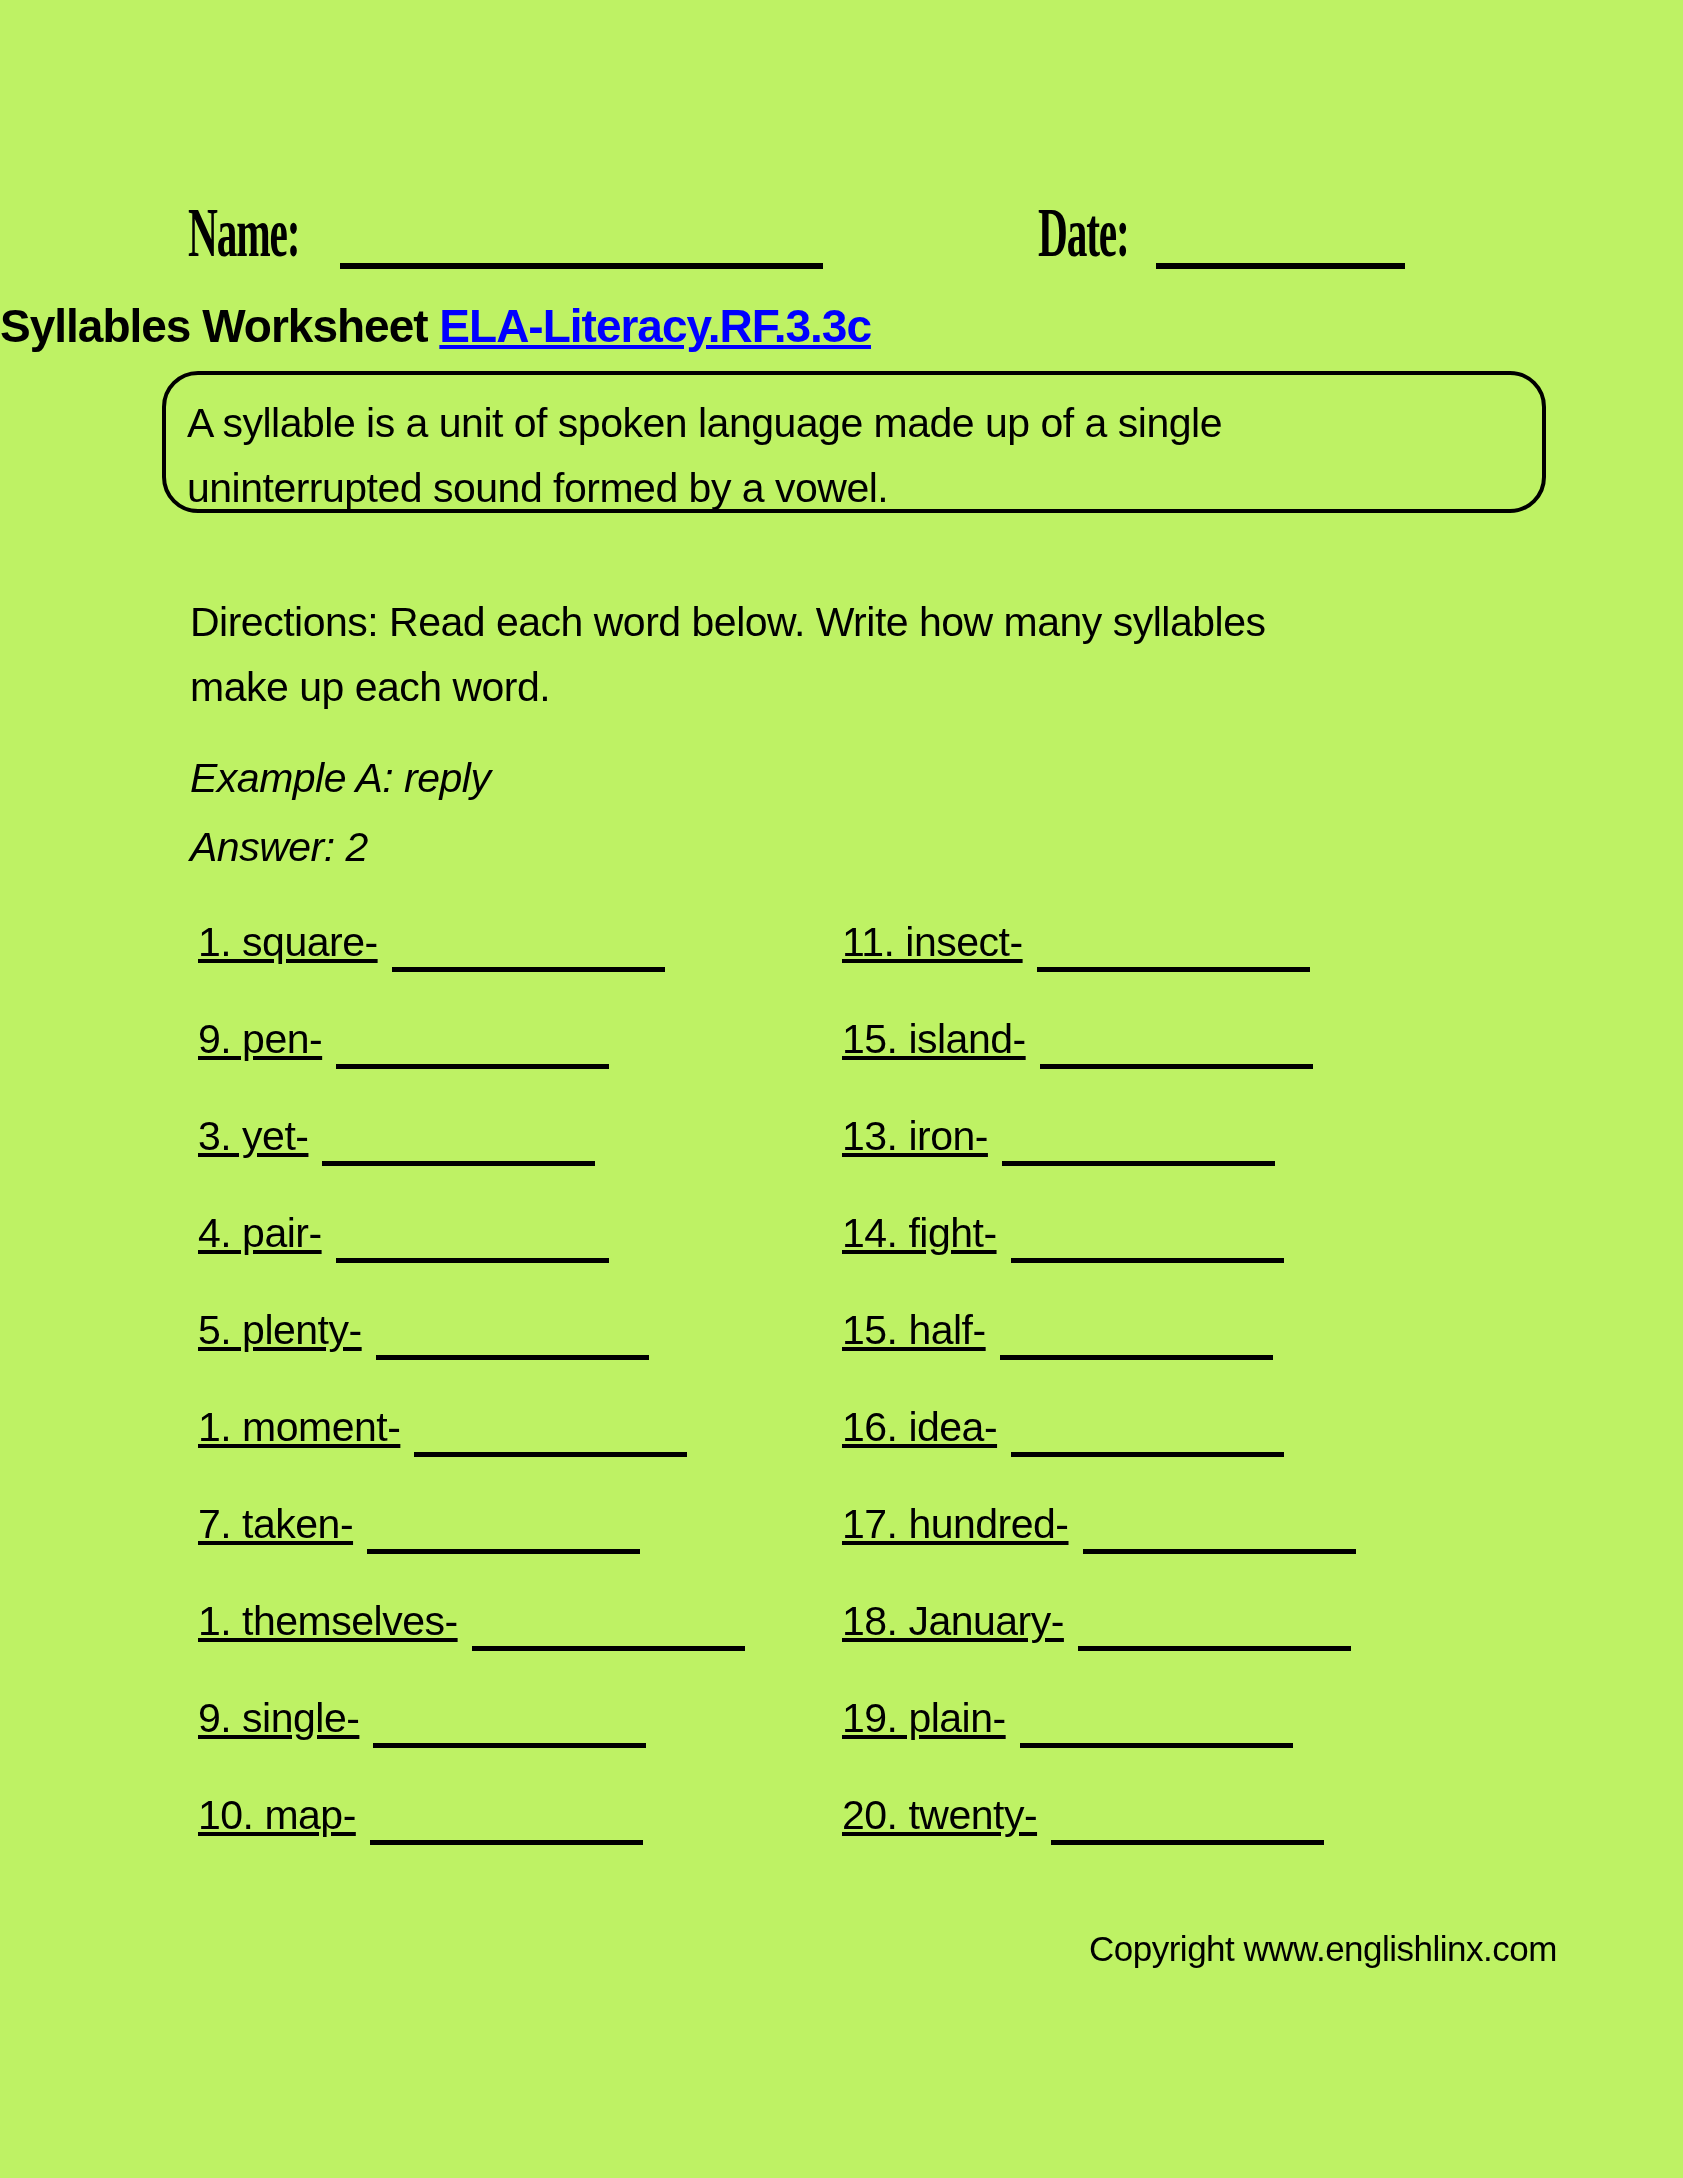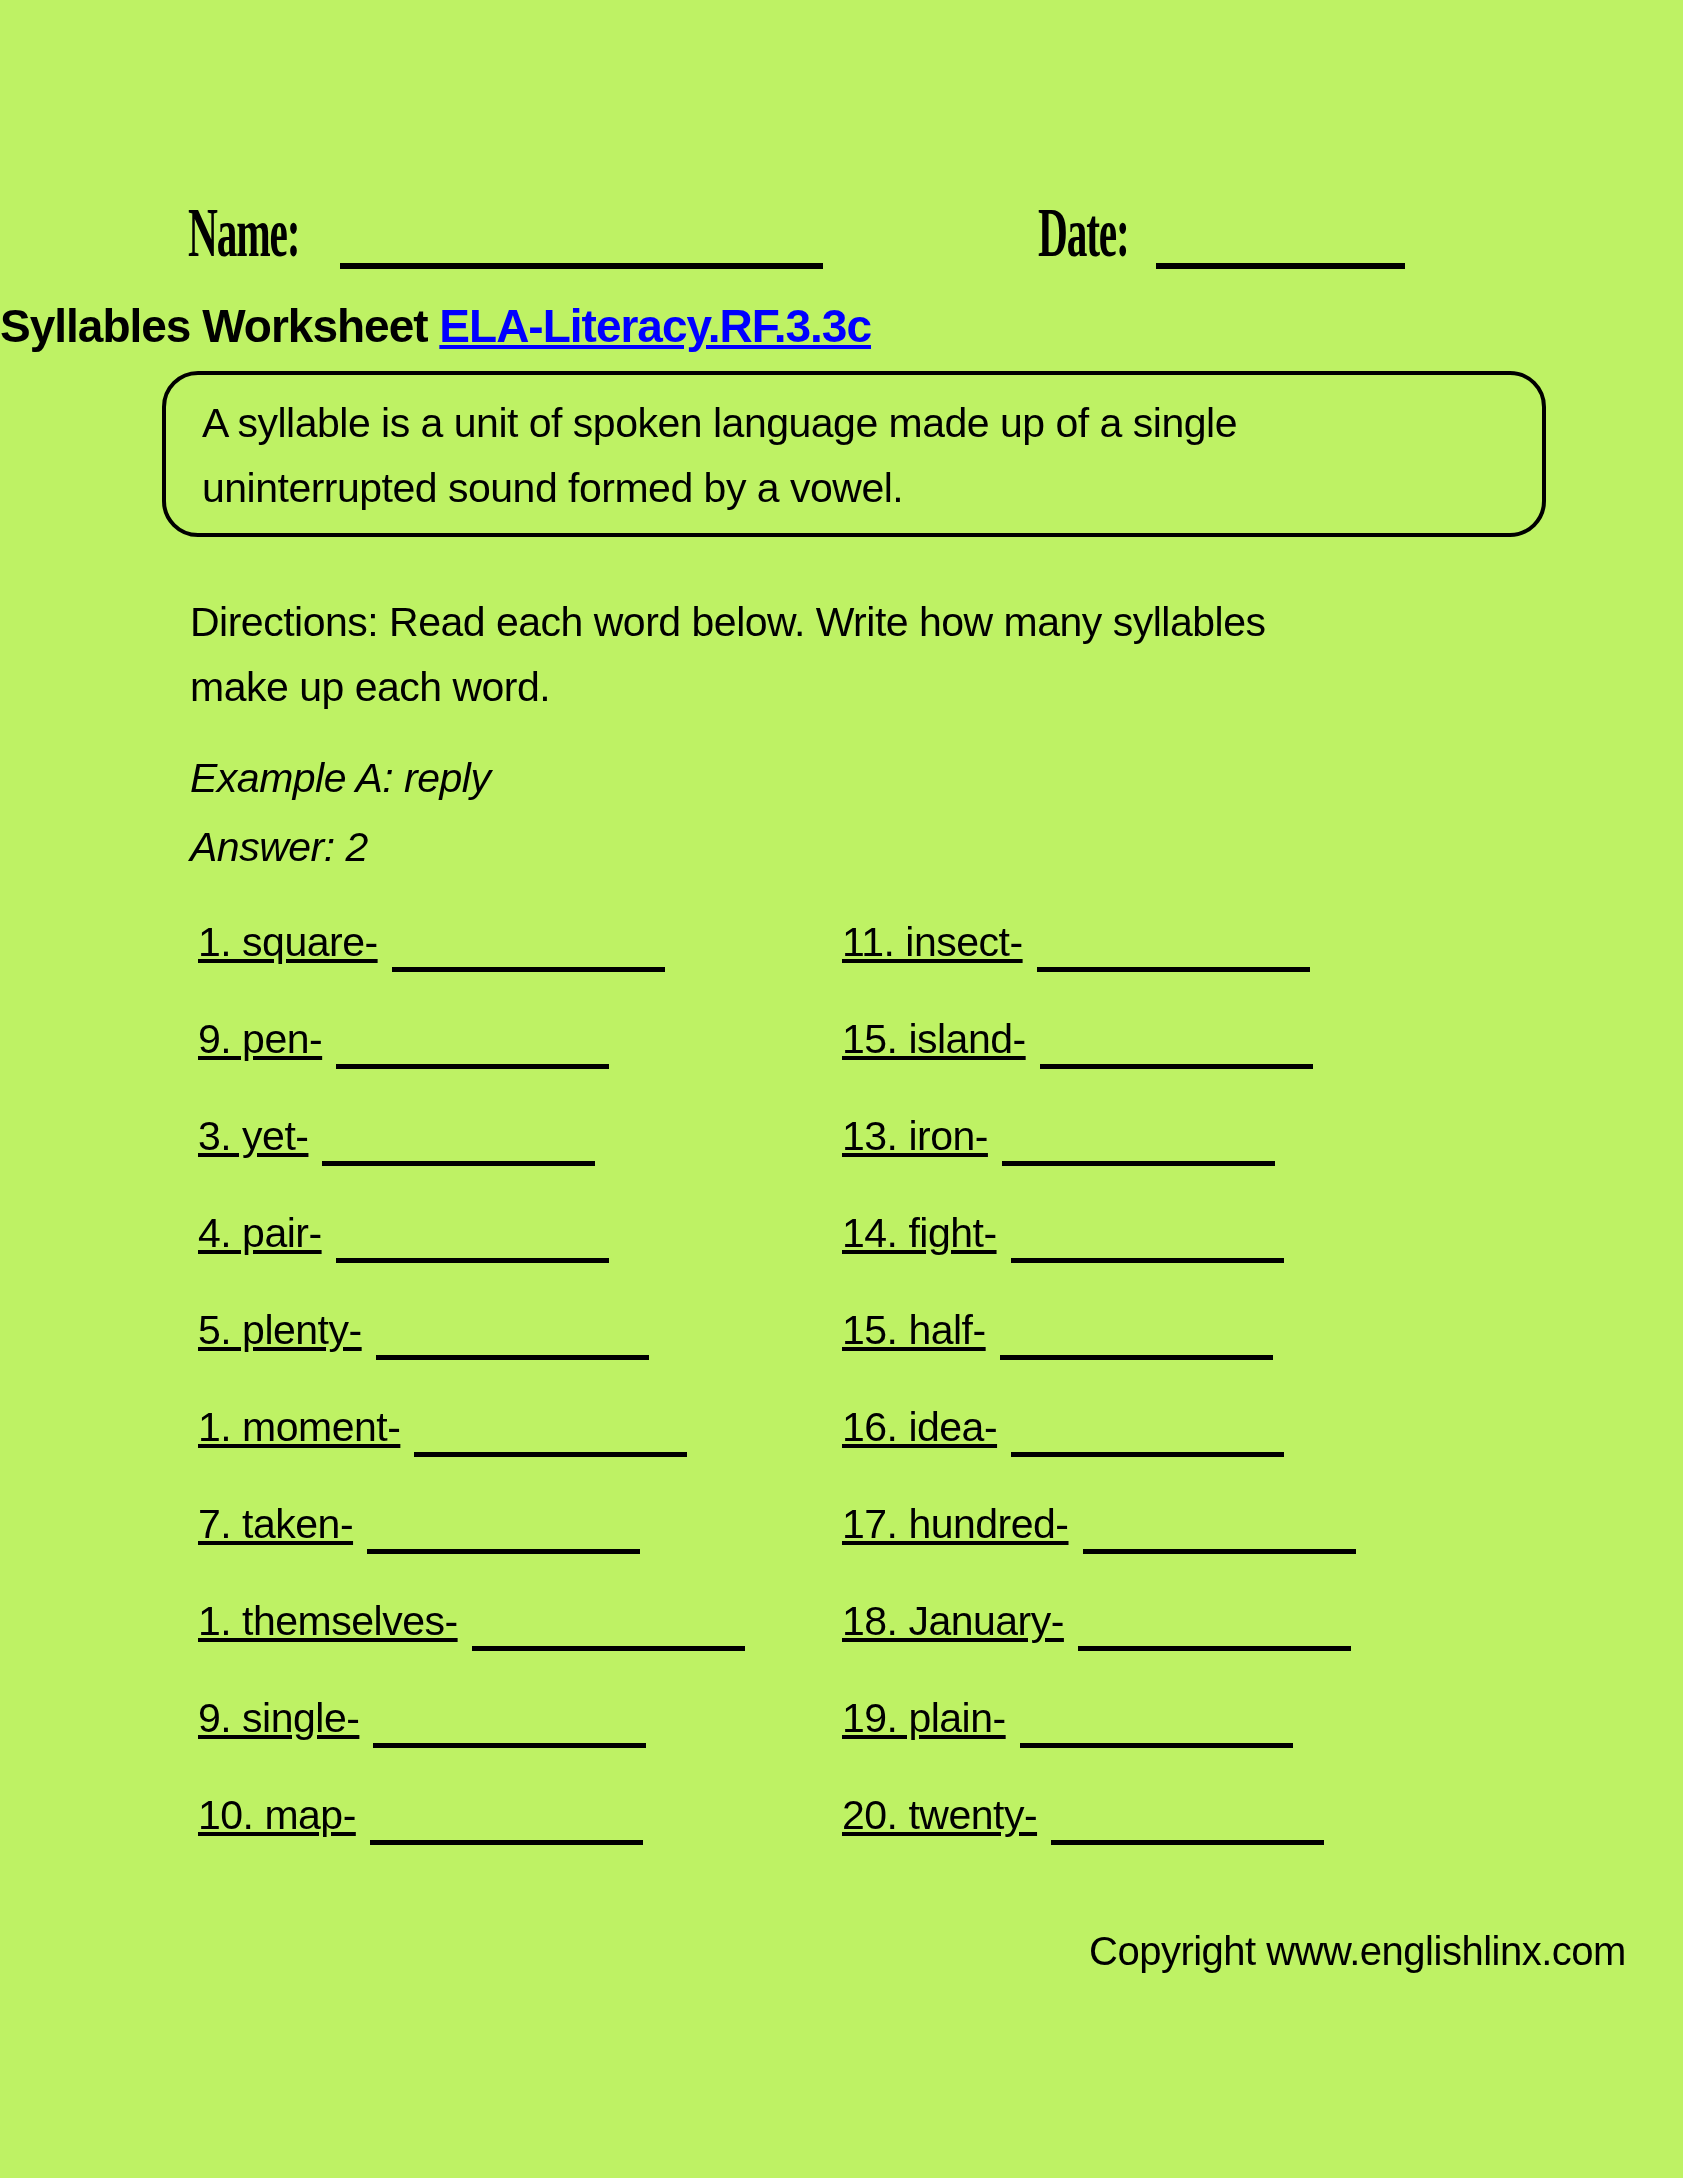--- a/index.html
+++ b/index.html
@@ -46,25 +46,25 @@
   }
   .title-link{
     text-decoration:underline;
     cursor:pointer;
   }
 
   
   .def-box{
     position:absolute;
     left:162px;top:371px;
-    width:1384px;height:166px;
+    width:1384px;height:142px;
     box-sizing:border-box;
     border:4px solid #000;
     border-radius:36px;
-    padding:16px 79px 0 36px;
+    padding:16px 79px 0 21px;
     font-size:41px;
     line-height:65px;
     letter-spacing:-0.5px;
   }
 
   
   .directions{
     position:absolute;
     left:190px;top:590px;
     width:1148px;
@@ -103,21 +103,21 @@
     height:0;
     border-bottom:5px solid #000;
     vertical-align:-16px;
     margin-left:14px;
   }
 
   
   .copyright{
     position:absolute;
     left:1089px;top:1929px;
-    font-size:40px;
+    font-size:35px;
     letter-spacing:-0.5px;
     white-space:nowrap;
   }
 </style>
 </head>
 <body>
 
 <div class="page">
 
   <span class="hdr-label" id="name-label">Name:</span>

